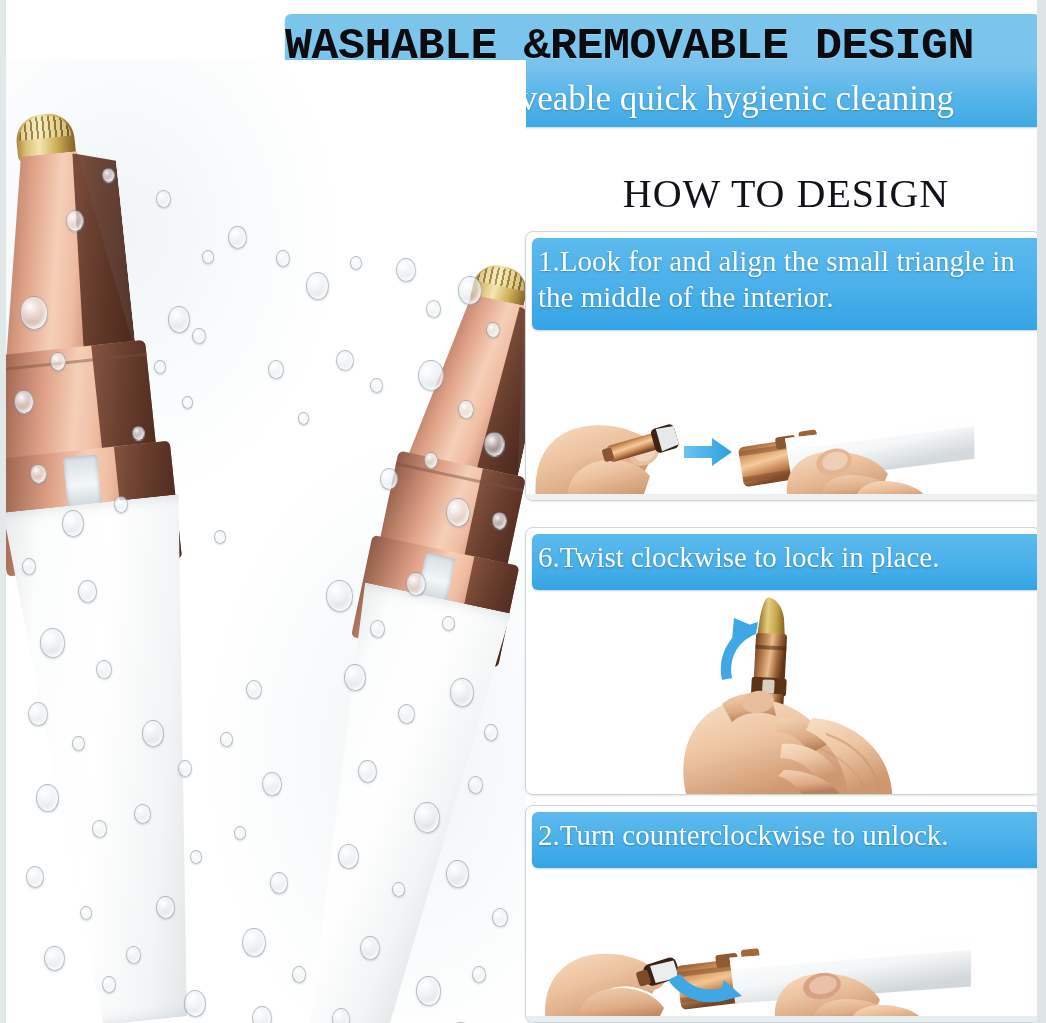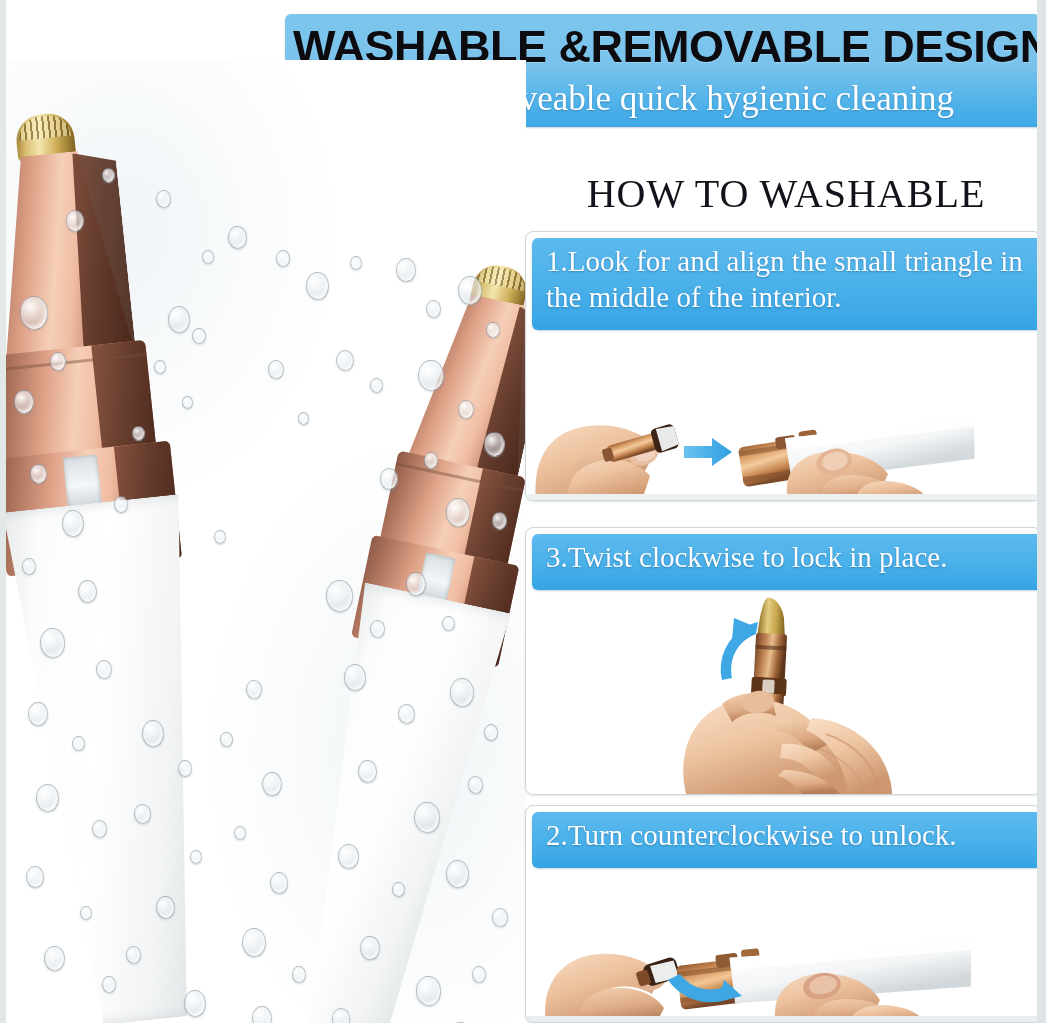--- a/index.html
+++ b/index.html
@@ -33,29 +33,28 @@
     border-radius: 6px 6px 3px 3px;
     box-shadow: 0 1px 2px rgba(100,130,150,.35);
     box-sizing: border-box;
     overflow: hidden;
   }
   .banner-title {
     position: absolute;
     left: 0; right: 0;
     top: 6px;
     text-align: left;
-    font-family: Liberation Sans, sans-serif;
+    font-family: Liberation Mono, monospace;
     font-weight: bold;
     font-size: 45px;
     line-height: 54px;
     letter-spacing: -0.5px;
     color: #0b0b10;
     white-space: nowrap;
     text-shadow: 0 1px 0 rgba(255,255,255,.25);
-    margin-left: 8px;
   }
   .banner-sub {
     position: absolute;
     left: 0; right: 0;
     top: 63px;
     text-align: center;
     font-family: "Liberation Serif", serif;
     font-size: 35px;
     line-height: 44px;
     color: #ffffff;
@@ -158,21 +157,21 @@
     overflow: hidden;
     box-shadow: 0 1px 2px rgba(150,160,168,.25);
   }
   .step-head {
     position: absolute;
     left: 6px;
     top: 6px;
     right: 0px;
     background: linear-gradient(180deg,#5cbaee 0%, #4bb1ea 50%, #35a4e4 100%);
     border-radius: 6px 0 0 6px;
-    padding: 5px 0 7px 14px;
+    padding: 5px 0 7px 6px;
     box-sizing: border-box;
     box-shadow: 0 1px 2px rgba(90,130,160,.35);
   }
   .step-head-text {
     font-family: "Liberation Serif", serif;
     font-size: 29px;
     line-height: 36px;
     color: #fdfdff;
     text-shadow: 0 1px 2px rgba(30,90,130,.5);
   }
@@ -330,21 +329,21 @@
       <span class="drop" style="left:326px; top:948px; width:16px; height:20px;"></span>
 
       <span class="drop" style="left:444px; top:962px; width:19px; height:23px;"></span>
       <span class="drop" style="left:108px; top:436px; width:12px; height:15px;"></span>
       <span class="drop" style="left:208px; top:470px; width:10px; height:12px;"></span>
       <span class="drop" style="left:262px; top:300px; width:14px; height:17px;"></span>
       <span class="drop" style="left:292px; top:352px; width:9px;  height:11px;"></span>
     </div>
   </div>
 
-  <div class="how-title">HOW TO WASHABLE</div>
+  <div class="how-title">HOW TO DESIGN</div>
 
   <div class="step-card" style="top:231px; height:270px;">
     <div class="step-head" style="height:92px;">
       <div class="step-head-text">1.Look for and align the small triangle in the middle of the interior.</div>
     </div>
     <div class="illus" style="top:102px;">
       <svg viewBox="0 0 514 166" width="514" height="166">
         <defs>
           <linearGradient id="skin1" x1="0" y1="0" x2="0.6" y2="1">
             <stop offset="0%" stop-color="#f8dcc3"></stop>
@@ -410,21 +409,21 @@
           <path d="M296 166 C292 148, 312 138, 338 142 C358 145, 370 154, 374 166 Z" fill="url(#skin1b)"></path>
           <path d="M330 166 C330 152, 348 144, 370 148 C388 151, 398 158, 402 166 Z" fill="url(#skin1)"></path>
         </g>
         <rect x="0" y="160" width="514" height="6" fill="#eef1f2"></rect>
       </svg>
     </div>
   </div>
 
   <div class="step-card" style="top:527px; height:268px;">
     <div class="step-head" style="height:56px;">
-      <div class="step-head-text">3.Twist clockwise to lock in place.</div>
+      <div class="step-head-text">6.Twist clockwise to lock in place.</div>
     </div>
     <div class="illus" style="top:66px;">
       <svg viewBox="0 0 514 200" width="514" height="200">
         <defs>
           <linearGradient id="skin2" x1="0" y1="0" x2="0.5" y2="1">
             <stop offset="0%" stop-color="#f9dfc7"></stop>
               <stop offset="50%" stop-color="#eec5a2"></stop>
             <stop offset="100%" stop-color="#cd9870"></stop>
           </linearGradient>
           <linearGradient id="skin2b" x1="0" y1="0" x2="0.3" y2="1">

